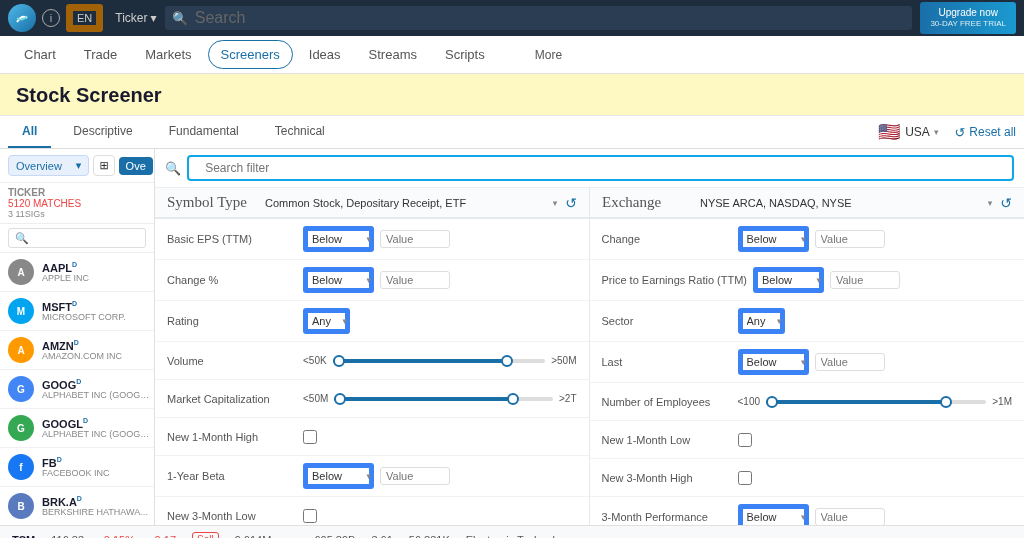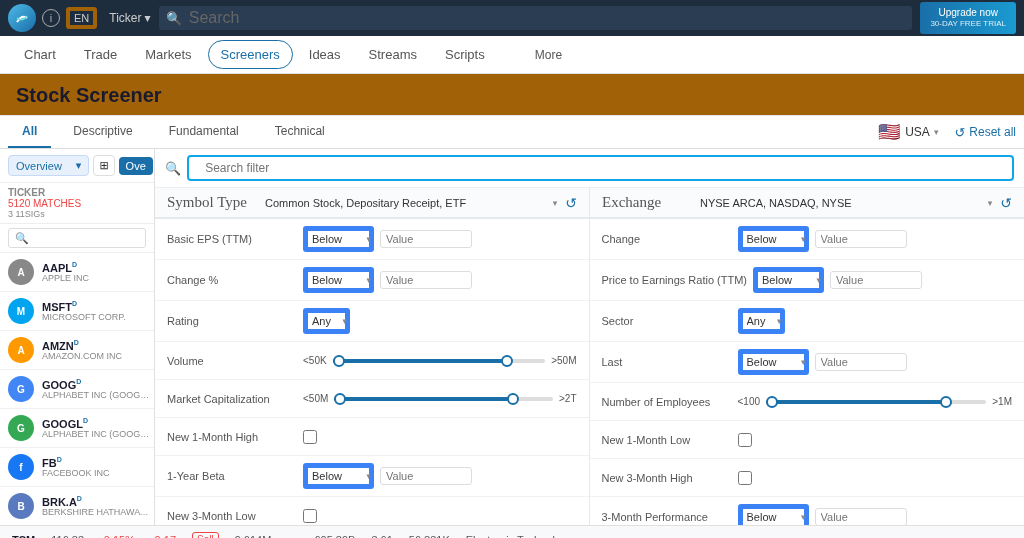--- a/index.html
+++ b/index.html
@@ -10,21 +10,21 @@
       height: 36px;
       background: #1e2d3d;
       display: flex;
       align-items: center;
       padding: 0 8px;
       gap: 8px;
     }
     .logo-area { display: flex; align-items: center; gap: 6px; }
     .logo-circle { width: 28px; height: 28px; border-radius: 50%; background: linear-gradient(135deg, #4db8e8, #1a6fa8); display: flex; align-items: center; justify-content: center; color: white; font-size: 14px; font-weight: bold; }
     .info-icon { width: 18px; height: 18px; border-radius: 50%; border: 1.5px solid #aaa; color: #aaa; display: flex; align-items: center; justify-content: center; font-size: 11px; cursor: pointer; }
-    .lang-badge { color: #ccc; font-size: 11px; border: 4px solid #a16207; border-radius: 3px; padding: 1px 4px; cursor: pointer; }
+    .lang-badge { color: #ccc; font-size: 11px; border: 7px solid #a16207; border-radius: 3px; padding: 1px 4px; cursor: pointer; }
     .ticker-dropdown { color: #ccc; font-size: 12px; display: flex; align-items: center; gap: 3px; cursor: pointer; margin-left: 4px; }
     .search-bar { flex: 1; height: 24px; background: #2a3d52; border: none; border-radius: 3px; padding: 0 8px; color: #ccc; font-size: 12px; display: flex; align-items: center; gap: 6px; cursor: text; }
     .search-icon-svg { color: #888; font-size: 13px; }
     .upgrade-btn { background: linear-gradient(90deg, #1a6fa8, #1a9ad1); color: white; border: none; border-radius: 3px; padding: 4px 10px; font-size: 10px; cursor: pointer; text-align: center; line-height: 1.3; }
     .upgrade-btn .trial { font-size: 8px; opacity: 0.85; }
 
     
     .main-nav {
       height: 38px;
       background: #fff;
@@ -33,21 +33,21 @@
       align-items: center;
       padding: 0 12px;
       gap: 4px;
     }
     .nav-item { padding: 6px 12px; font-size: 13px; color: #555; cursor: pointer; border-radius: 4px; }
     .nav-item.active { color: #1a6fa8; border: 1.5px solid #1a6fa8; border-radius: 16px; }
     .nav-more { color: #555; cursor: pointer; padding: 6px 8px; margin-left: 26px; }
 
     
     .page-header {
-      background: #a16207;
+      background: #fef9c3;
       padding: 10px 16px 6px;
       border-bottom: 1px solid #e5e8ec;
     }
     .page-title { font-size: 20px; font-weight: 600; color: #1a1a2e; margin-bottom: 2px; }
 
     
     .filter-tabs {
       background: #fff;
       border-bottom: 1px solid #ddd;
       display: flex;
@@ -117,21 +117,21 @@
       align-items: center;
       border-bottom: 1px solid #f0f2f5;
       padding: 7px 12px;
       min-height: 38px;
       gap: 6px;
     }
     .filter-label { font-size: 11px; color: #555; min-width: 130px; max-width: 160px; }
     .filter-select { border: 5px solid #3b82f6; border-radius: 3px; padding: 2px 4px; font-size: 11px; color: #333; background: #fff; cursor: pointer; appearance: none; padding-right: 14px; position: relative; }
     .select-wrap { position: relative; display: inline-flex; align-items: center; }
     .select-wrap::after { content: '▾'; position: absolute; right: 3px; font-size: 9px; pointer-events: none; color: #888; }
-    .value-input { border: 1px solid #ddd; border-radius: 3px; padding: 2px 5px; font-size: 11px; width: 92px; color: #aaa; }
+    .value-input { border: 1px solid #ddd; border-radius: 3px; padding: 2px 5px; font-size: 11px; width: 70px; color: #aaa; }
     .checkbox-input { width: 14px; height: 14px; border: 1px solid #ccc; background: #fff; cursor: pointer; }
     .slider-label-sm { font-size: 10px; color: #555; white-space: nowrap; }
     .range-track { flex: 1; height: 4px; background: #ddd; border-radius: 2px; position: relative; }
     .range-fill { position: absolute; left: 0; top: 0; height: 4px; border-radius: 2px; background: #1a6fa8; }
     .range-thumb { width: 12px; height: 12px; background: white; border: 2px solid #1a6fa8; border-radius: 50%; position: absolute; top: -4px; cursor: pointer; }
     .top-filter-label { font-size: 15px; color: #555; min-width: 90px; font-family: Liberation Serif, serif; }
     .top-filter-value { font-size: 11px; color: #333; flex: 1; display: flex; align-items: center; gap: 4px; }
     .refresh-icon { color: #1a6fa8; cursor: pointer; font-size: 14px; }
 
     

